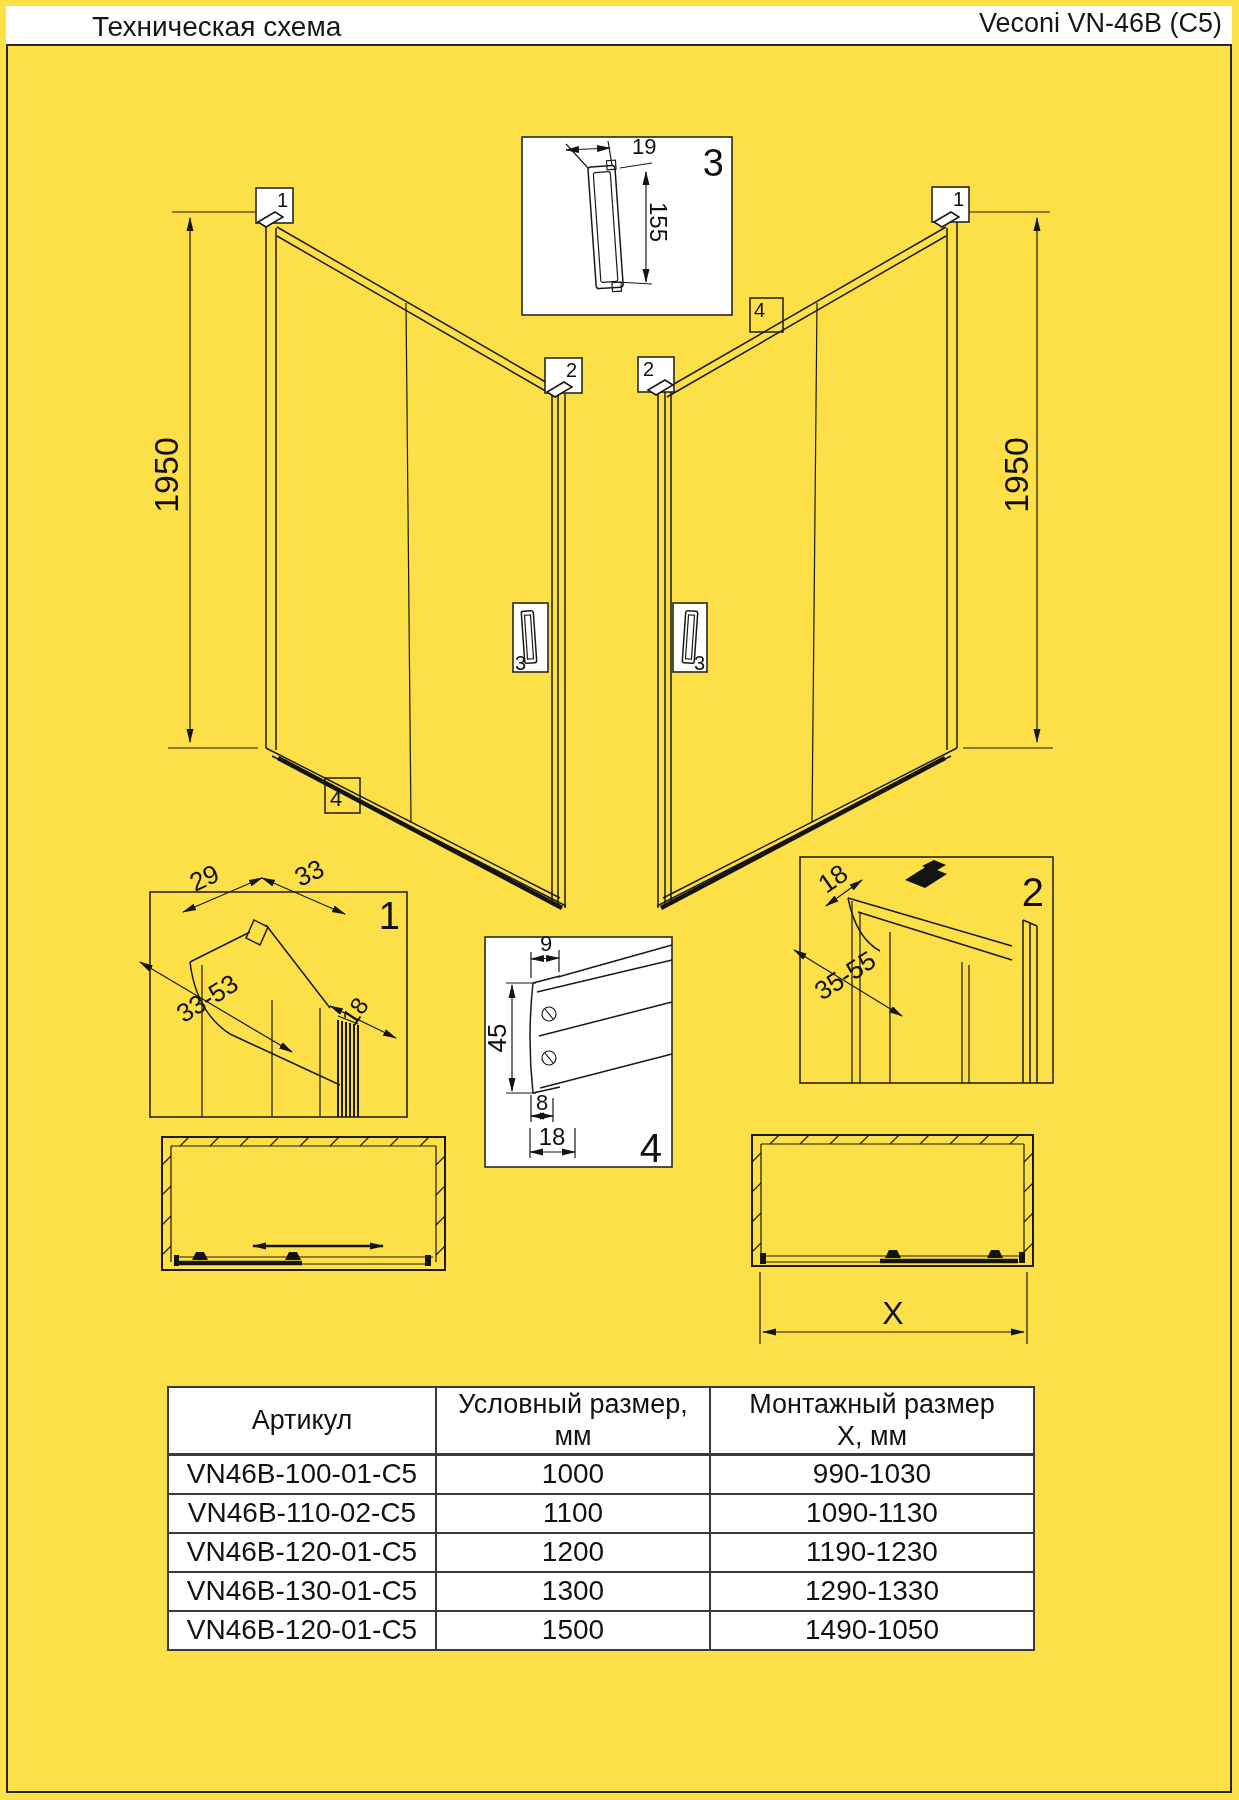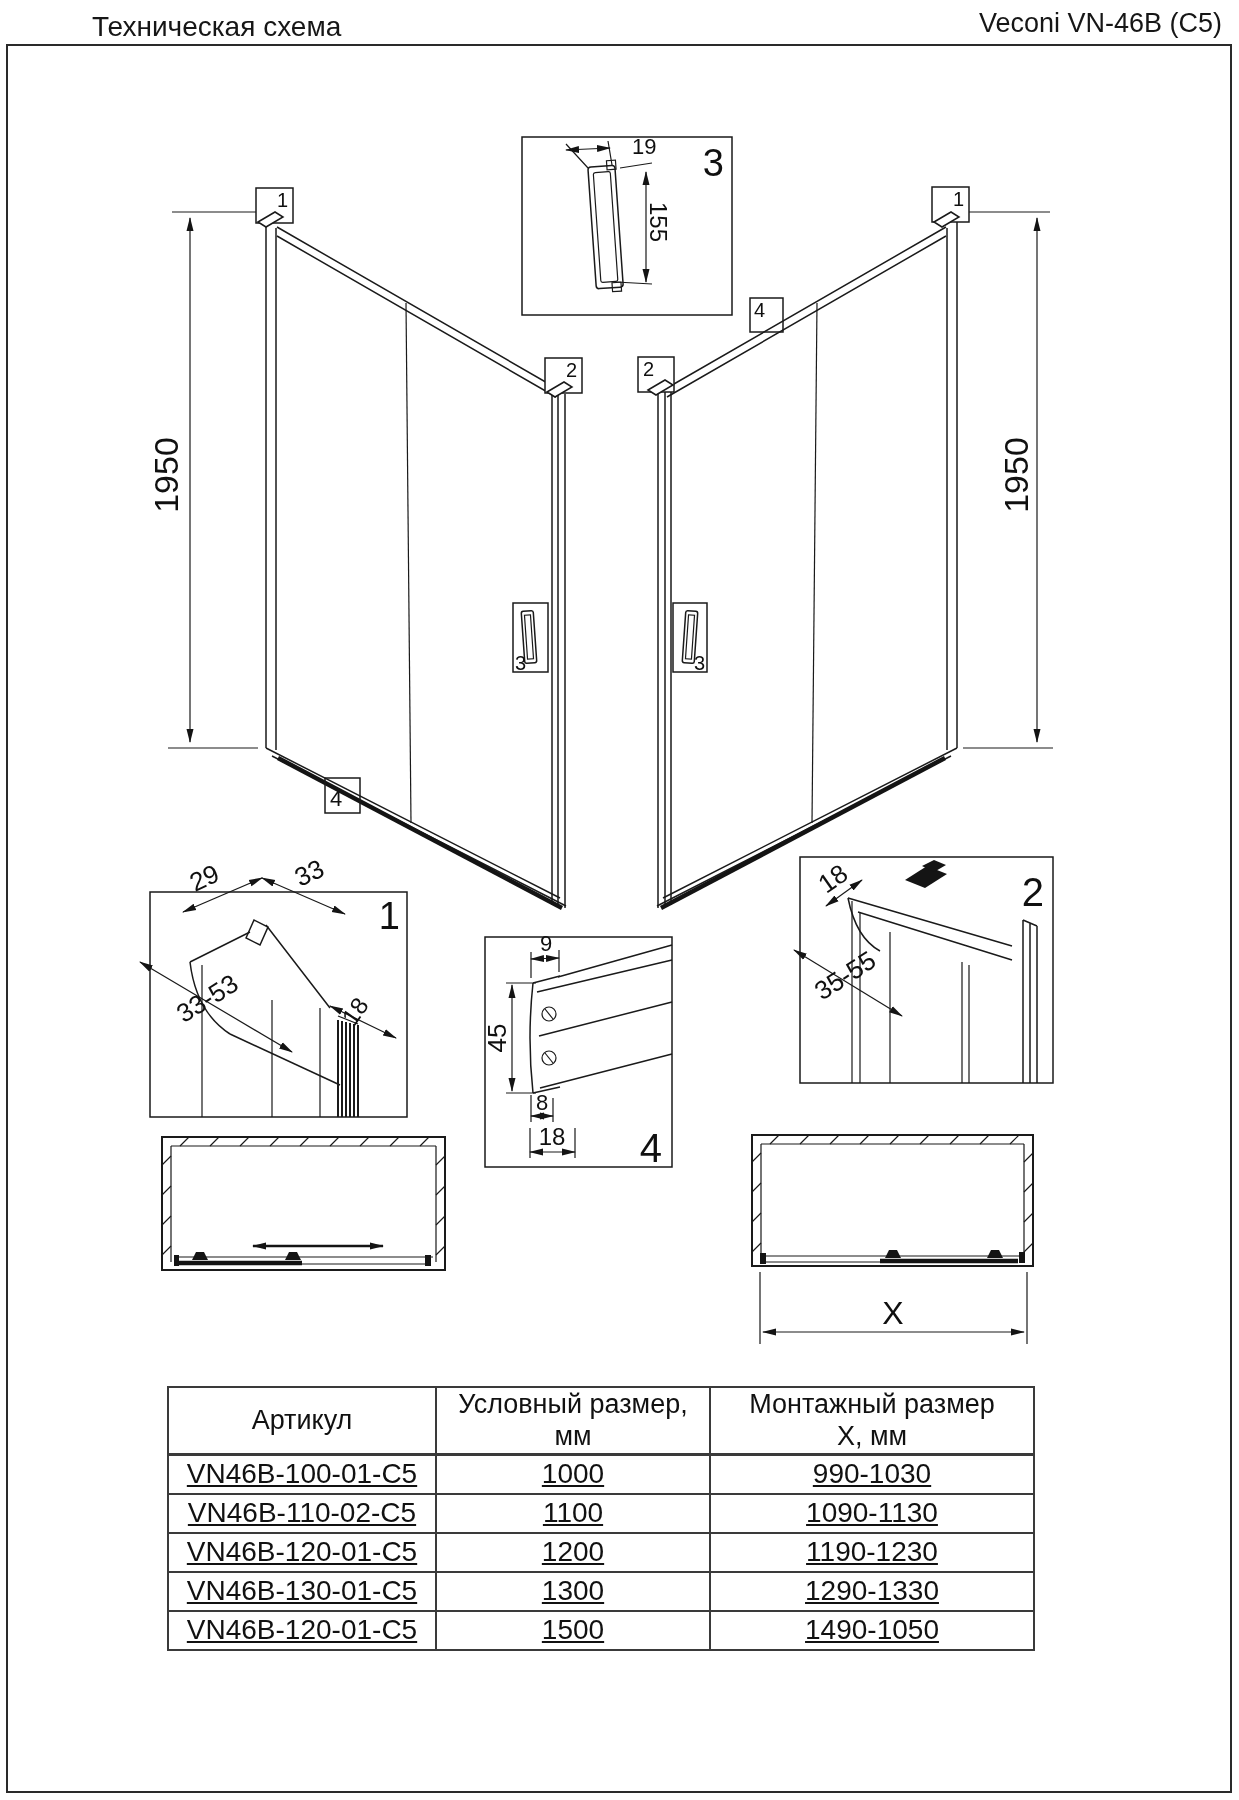--- a/index.html
+++ b/index.html
@@ -1,36 +1,36 @@
 <!DOCTYPE html>
 <html><head>
 <meta charset="utf-8">
 <style>
   html,body{margin:0;padding:0;background:#e8e8e8;}
-  .page{position:relative;width:1239px;height:1800px;background:#ffffff;overflow:hidden;
+  .page{position:relative;width:1239px;height:1800px;background:#fde047;overflow:hidden;
         font-family:"Liberation Sans",sans-serif;color:#111;}
   .frame{position:absolute;left:6px;top:6px;right:7px;bottom:7px;border:2px solid #2a2a2a;pointer-events:none;}
   .hdr{position:absolute;left:6px;right:7px;top:6px;height:38px;border-bottom:2px solid #2a2a2a;background:#fff;}
   .hdr-left{position:absolute;left:86px;top:5px;font-size:28px;color:#161616;}
   .hdr-right{position:absolute;right:10px;top:2px;font-size:27px;color:#161616;}
   svg{position:absolute;left:0;top:46px;}
   svg text{fill:#101010;stroke:none;font-family:"Liberation Sans",sans-serif;}
   .ln{stroke:#1a1a1a;stroke-width:1.5;fill:none;}
   .ln1{stroke:#1a1a1a;stroke-width:1.2;fill:none;}
   .ln2{stroke:#1a1a1a;stroke-width:2;fill:none;}
   .thk{stroke:#141414;stroke-width:4.5;fill:none;}
   .wbox{fill:#fff;stroke:#1a1a1a;stroke-width:1.5;}
   .obox{fill:none;stroke:#1a1a1a;stroke-width:1.5;}
   .blk{fill:#141414;stroke:none;}
   .clamp{fill:#fff;stroke:#1a1a1a;stroke-width:1.5;}
   .tbl{position:absolute;left:167px;top:1386px;border-collapse:collapse;table-layout:fixed;background:#fff;padding-left:25px;}
   .tbl th,.tbl td{border:2px solid #3a3a3a;text-align:center;vertical-align:middle;padding:0;}
   .tbl th{font-weight:normal;font-size:27px;line-height:1.2;height:64px;}
   .tbl thead th{border-bottom:3px solid #3a3a3a;}
-  .tbl td{font-size:28px;height:37px;text-decoration:underline;}
+  .tbl td{font-size:28px;height:37px;}
 </style>
 </head>
 <body>
 
 <div class="page">
   <div class="frame"></div>
   <div class="hdr">
     <div class="hdr-left">Техническая схема</div>
     <div class="hdr-right">Veconi VN-46B (C5)</div>
   </div>

